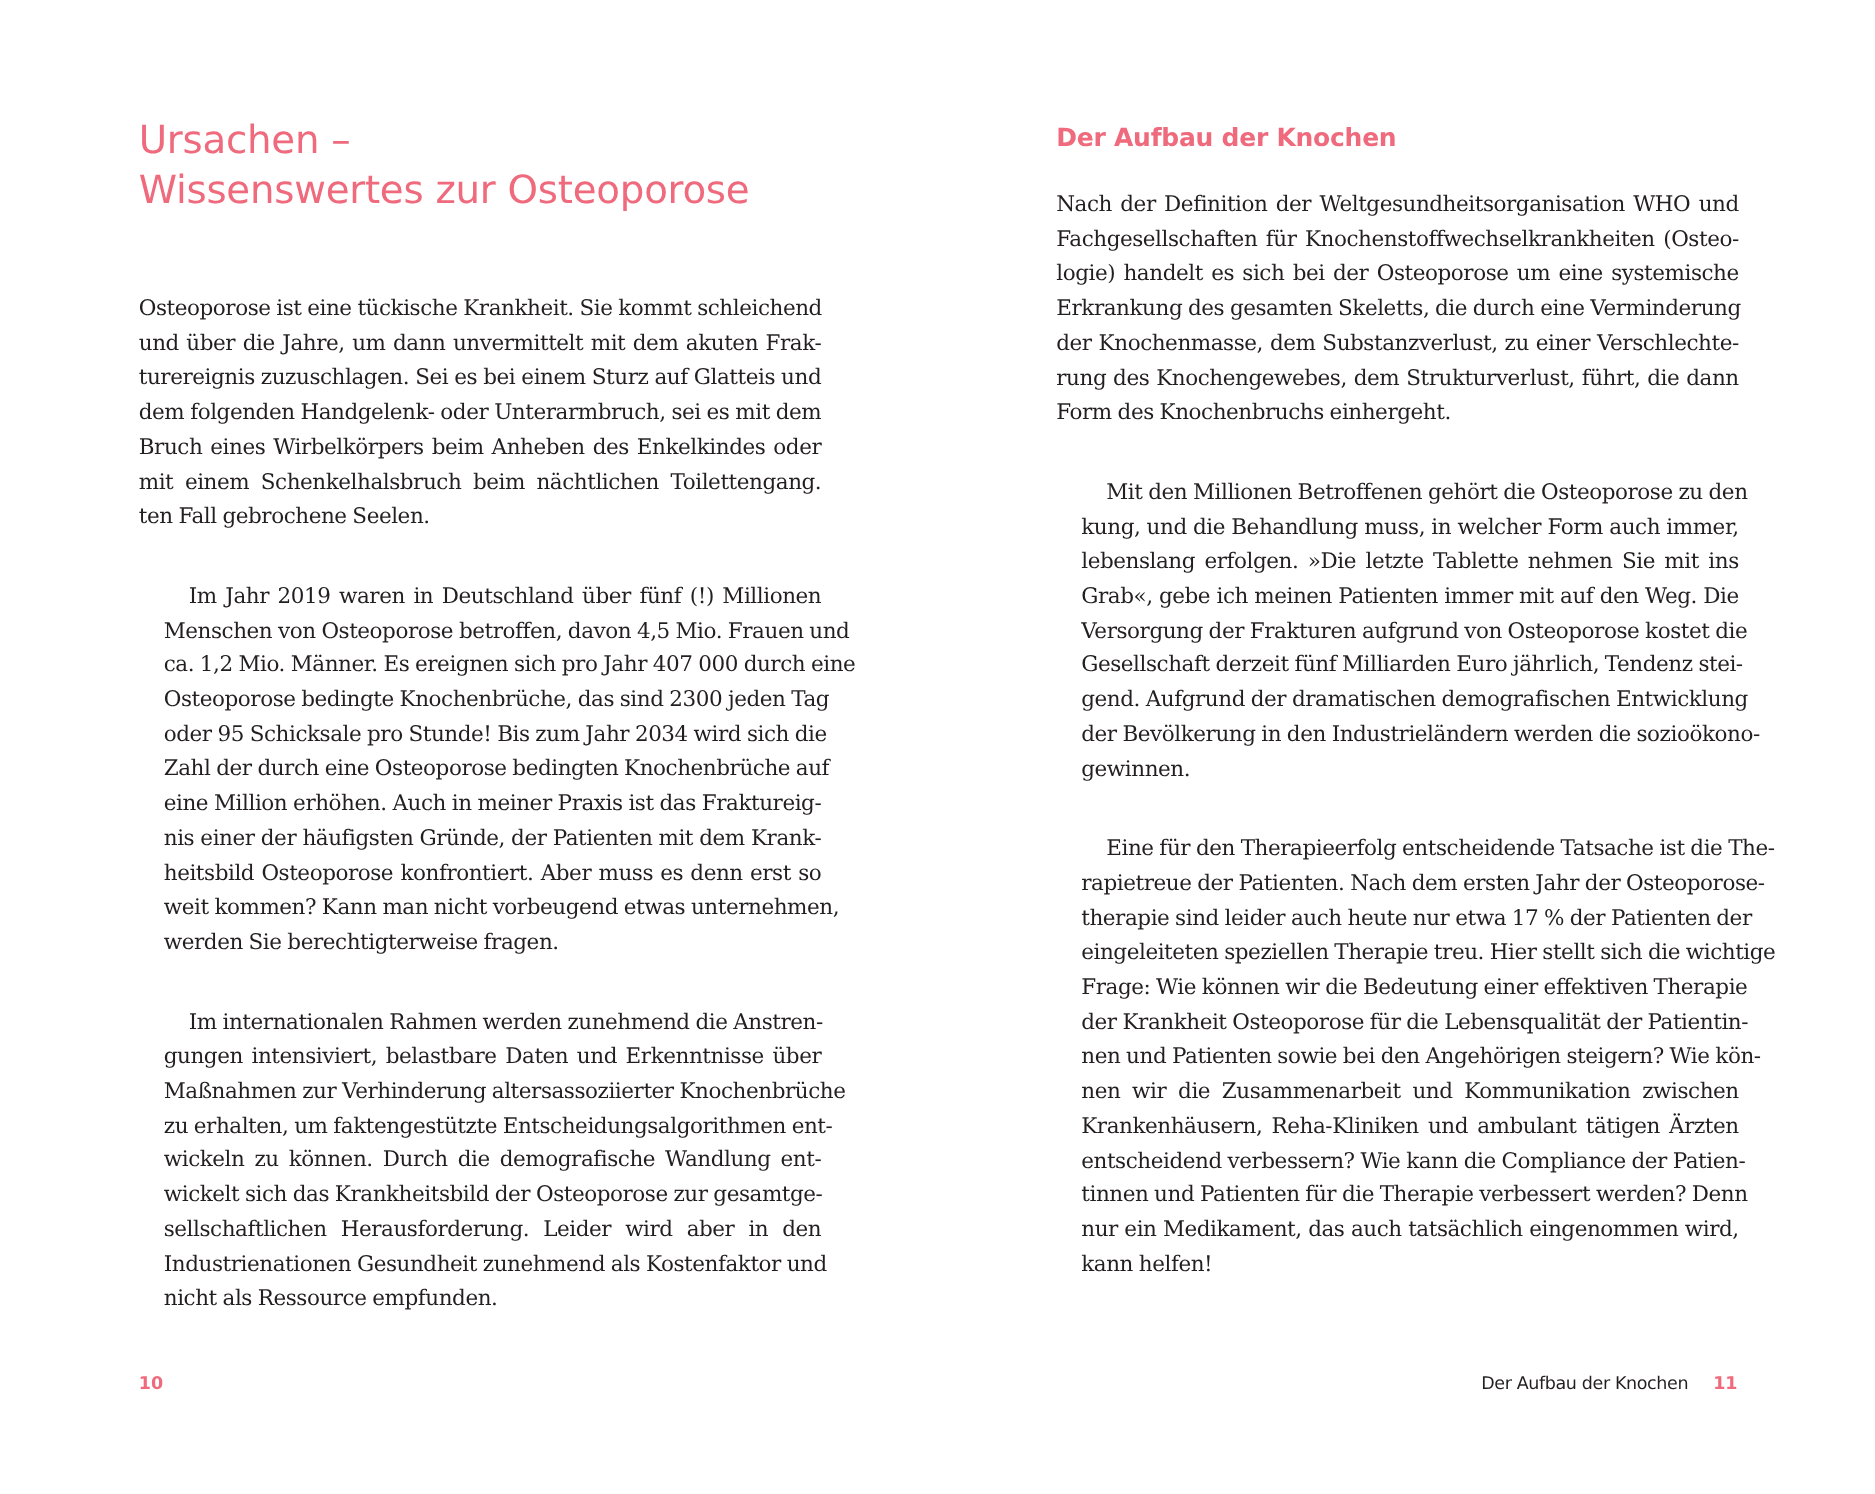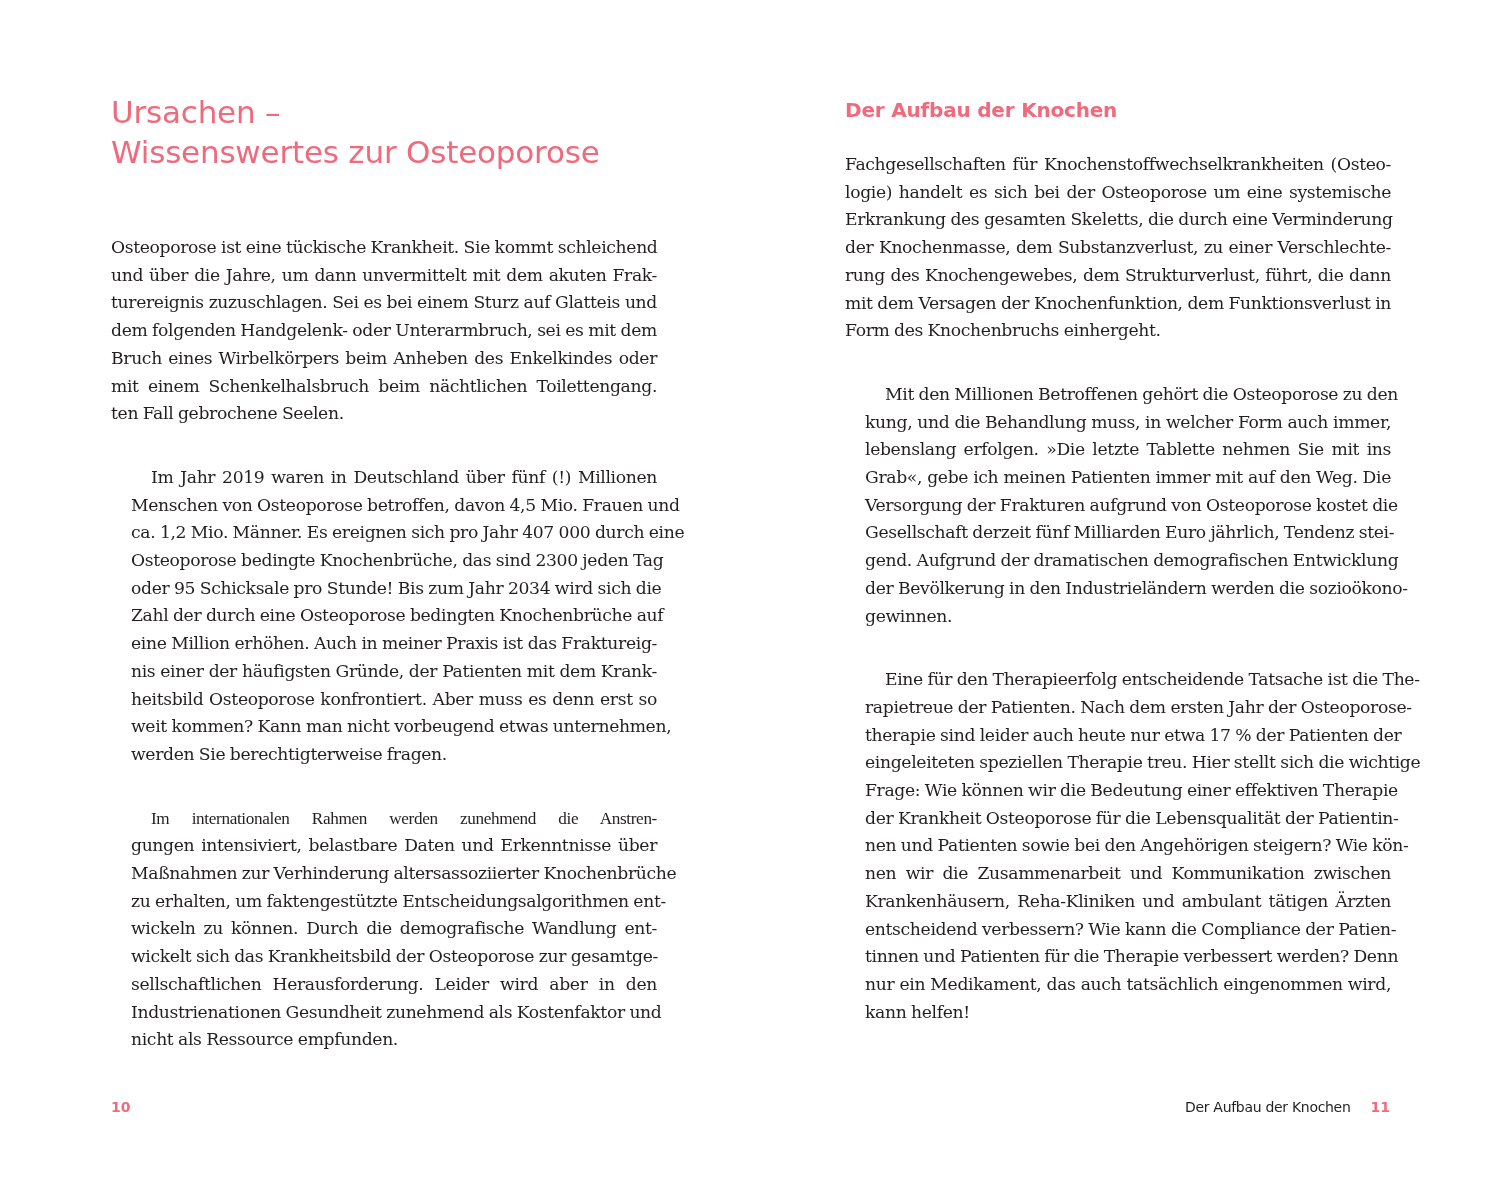--- a/index.html
+++ b/index.html
@@ -130,46 +130,46 @@
         <span class="line">Osteoporose bedingte Knochenbrüche, das sind 2300 jeden Tag</span>
         <span class="line">oder 95 Schicksale pro Stunde! Bis zum Jahr 2034 wird sich die</span>
         <span class="line">Zahl der durch eine Osteoporose bedingten Knochenbrüche auf</span>
         <span class="line">eine Million erhöhen. Auch in meiner Praxis ist das Fraktureig-</span>
         <span class="line">nis einer der häufigsten Gründe, der Patienten mit dem Krank-</span>
         <span class="line">heitsbild Osteoporose konfrontiert. Aber muss es denn erst so</span>
         <span class="line">weit kommen? Kann man nicht vorbeugend etwas unternehmen,</span>
         <span class="line last">werden Sie berechtigterweise fragen.</span>
       </p>
       <p>
-        <span class="line" style="padding-left: 20px; font-family: Liberation Serif, serif;">Im internationalen Rahmen werden zunehmend die Anstren-</span>
+        <span class="line" style="padding-left: 20px;">Im internationalen Rahmen werden zunehmend die Anstren-</span>
         <span class="line">gungen intensiviert, belastbare Daten und Erkenntnisse über</span>
         <span class="line">Maßnahmen zur Verhinderung altersassoziierter Knochenbrüche</span>
         <span class="line">zu erhalten, um faktengestützte Entscheidungsalgorithmen ent-</span>
         <span class="line">wickeln zu können. Durch die demografische Wandlung ent-</span>
         <span class="line">wickelt sich das Krankheitsbild der Osteoporose zur gesamtge-</span>
         <span class="line">sellschaftlichen Herausforderung. Leider wird aber in den</span>
         <span class="line">Industrienationen Gesundheit zunehmend als Kostenfaktor und</span>
         <span class="line last">nicht als Ressource empfunden.</span>
       </p>
     </div>
 
   <div class="folio folio-left folio-number">10</div>
 </div>
 
 <div class="page page-right">
   <h2 class="section-title">Der Aufbau der Knochen</h2>
 
   <div class="body-text">
       <p>
+        <span class="line">Nach der Definition der Weltgesundheitsorganisation WHO und</span>
         <span class="line">Fachgesellschaften für Knochenstoffwechselkrankheiten (Osteo-</span>
         <span class="line">logie) handelt es sich bei der Osteoporose um eine systemische</span>
         <span class="line">Erkrankung des gesamten Skeletts, die durch eine Verminderung</span>
         <span class="line">der Knochenmasse, dem Substanzverlust, zu einer Verschlechte-</span>
         <span class="line">rung des Knochengewebes, dem Strukturverlust, führt, die dann</span>
-        <span class="line">mit dem Versagen der Knochenfunktion, dem Funktionsverlust in</span>
         <span class="line last">Form des Knochenbruchs einhergeht.</span>
       </p>
       <p>
         <span class="line" style="padding-left: 20px;">Mit den Millionen Betroffenen gehört die Osteoporose zu den</span>
         <span class="line">kung, und die Behandlung muss, in welcher Form auch immer,</span>
         <span class="line">lebenslang erfolgen. »Die letzte Tablette nehmen Sie mit ins</span>
         <span class="line">Grab«, gebe ich meinen Patienten immer mit auf den Weg. Die</span>
         <span class="line">Versorgung der Frakturen aufgrund von Osteoporose kostet die</span>
         <span class="line">Gesellschaft derzeit fünf Milliarden Euro jährlich, Tendenz stei-</span>
         <span class="line">gend. Aufgrund der dramatischen demografischen Entwicklung</span>

